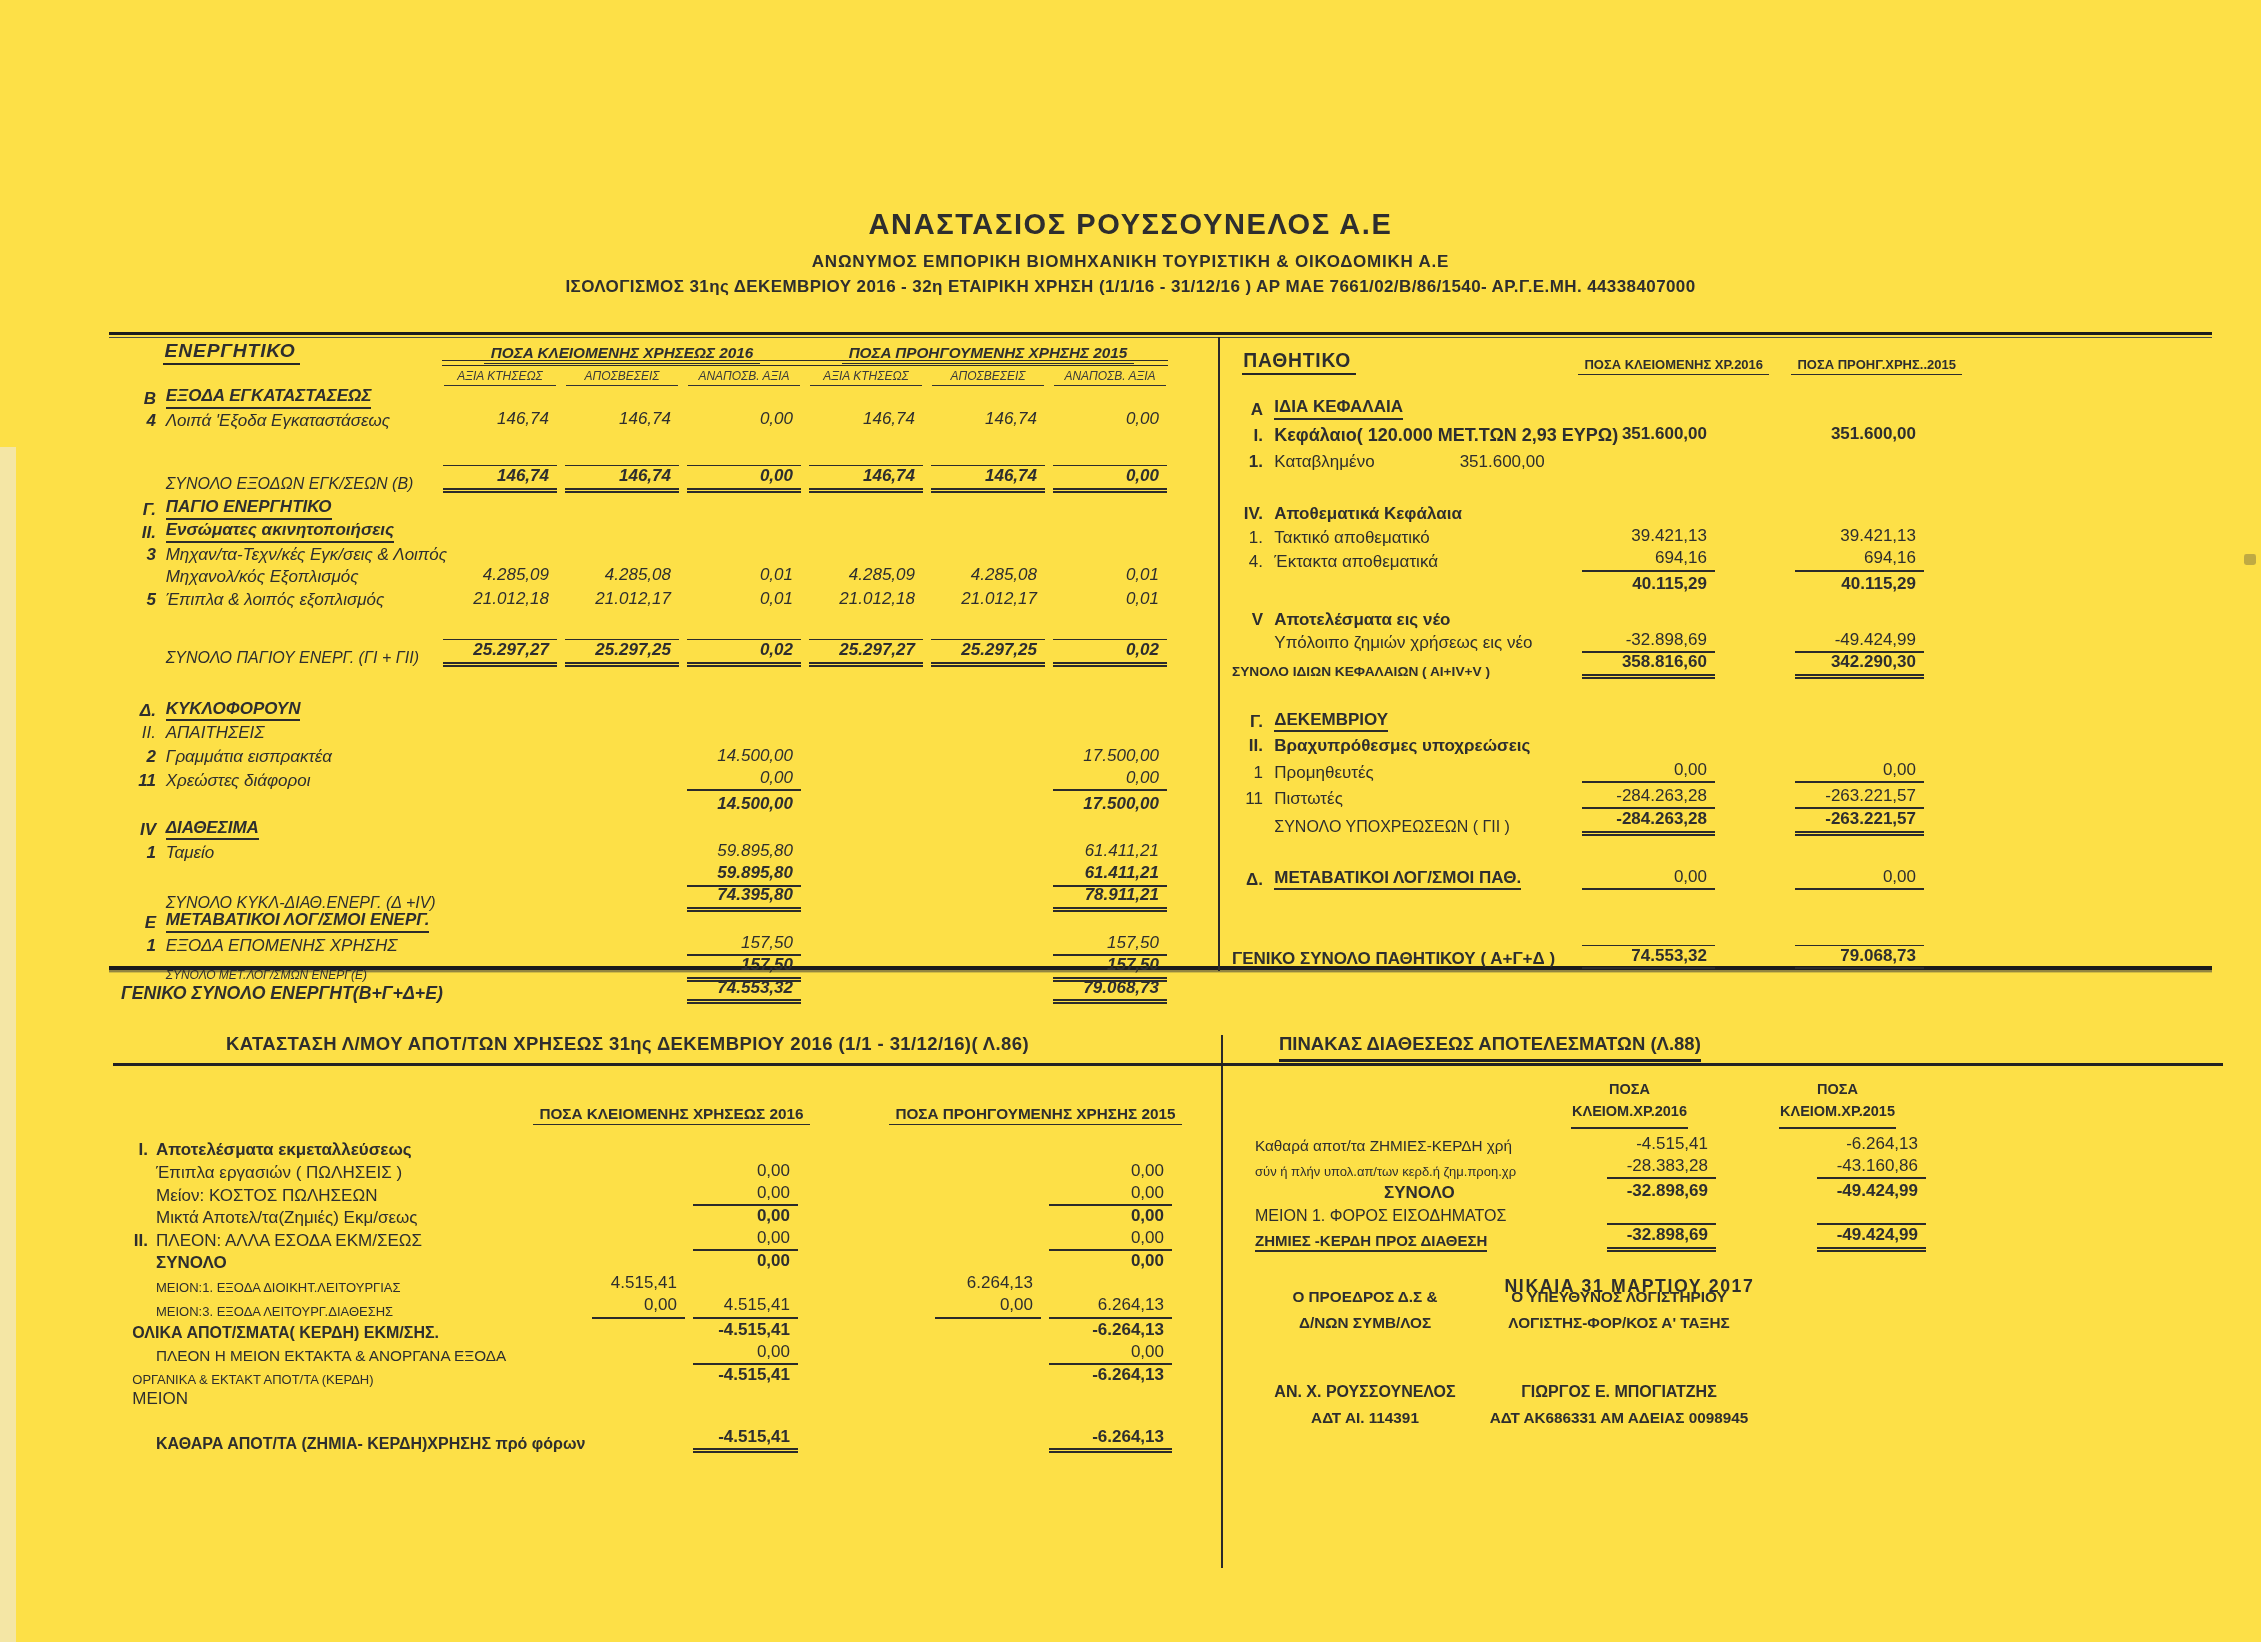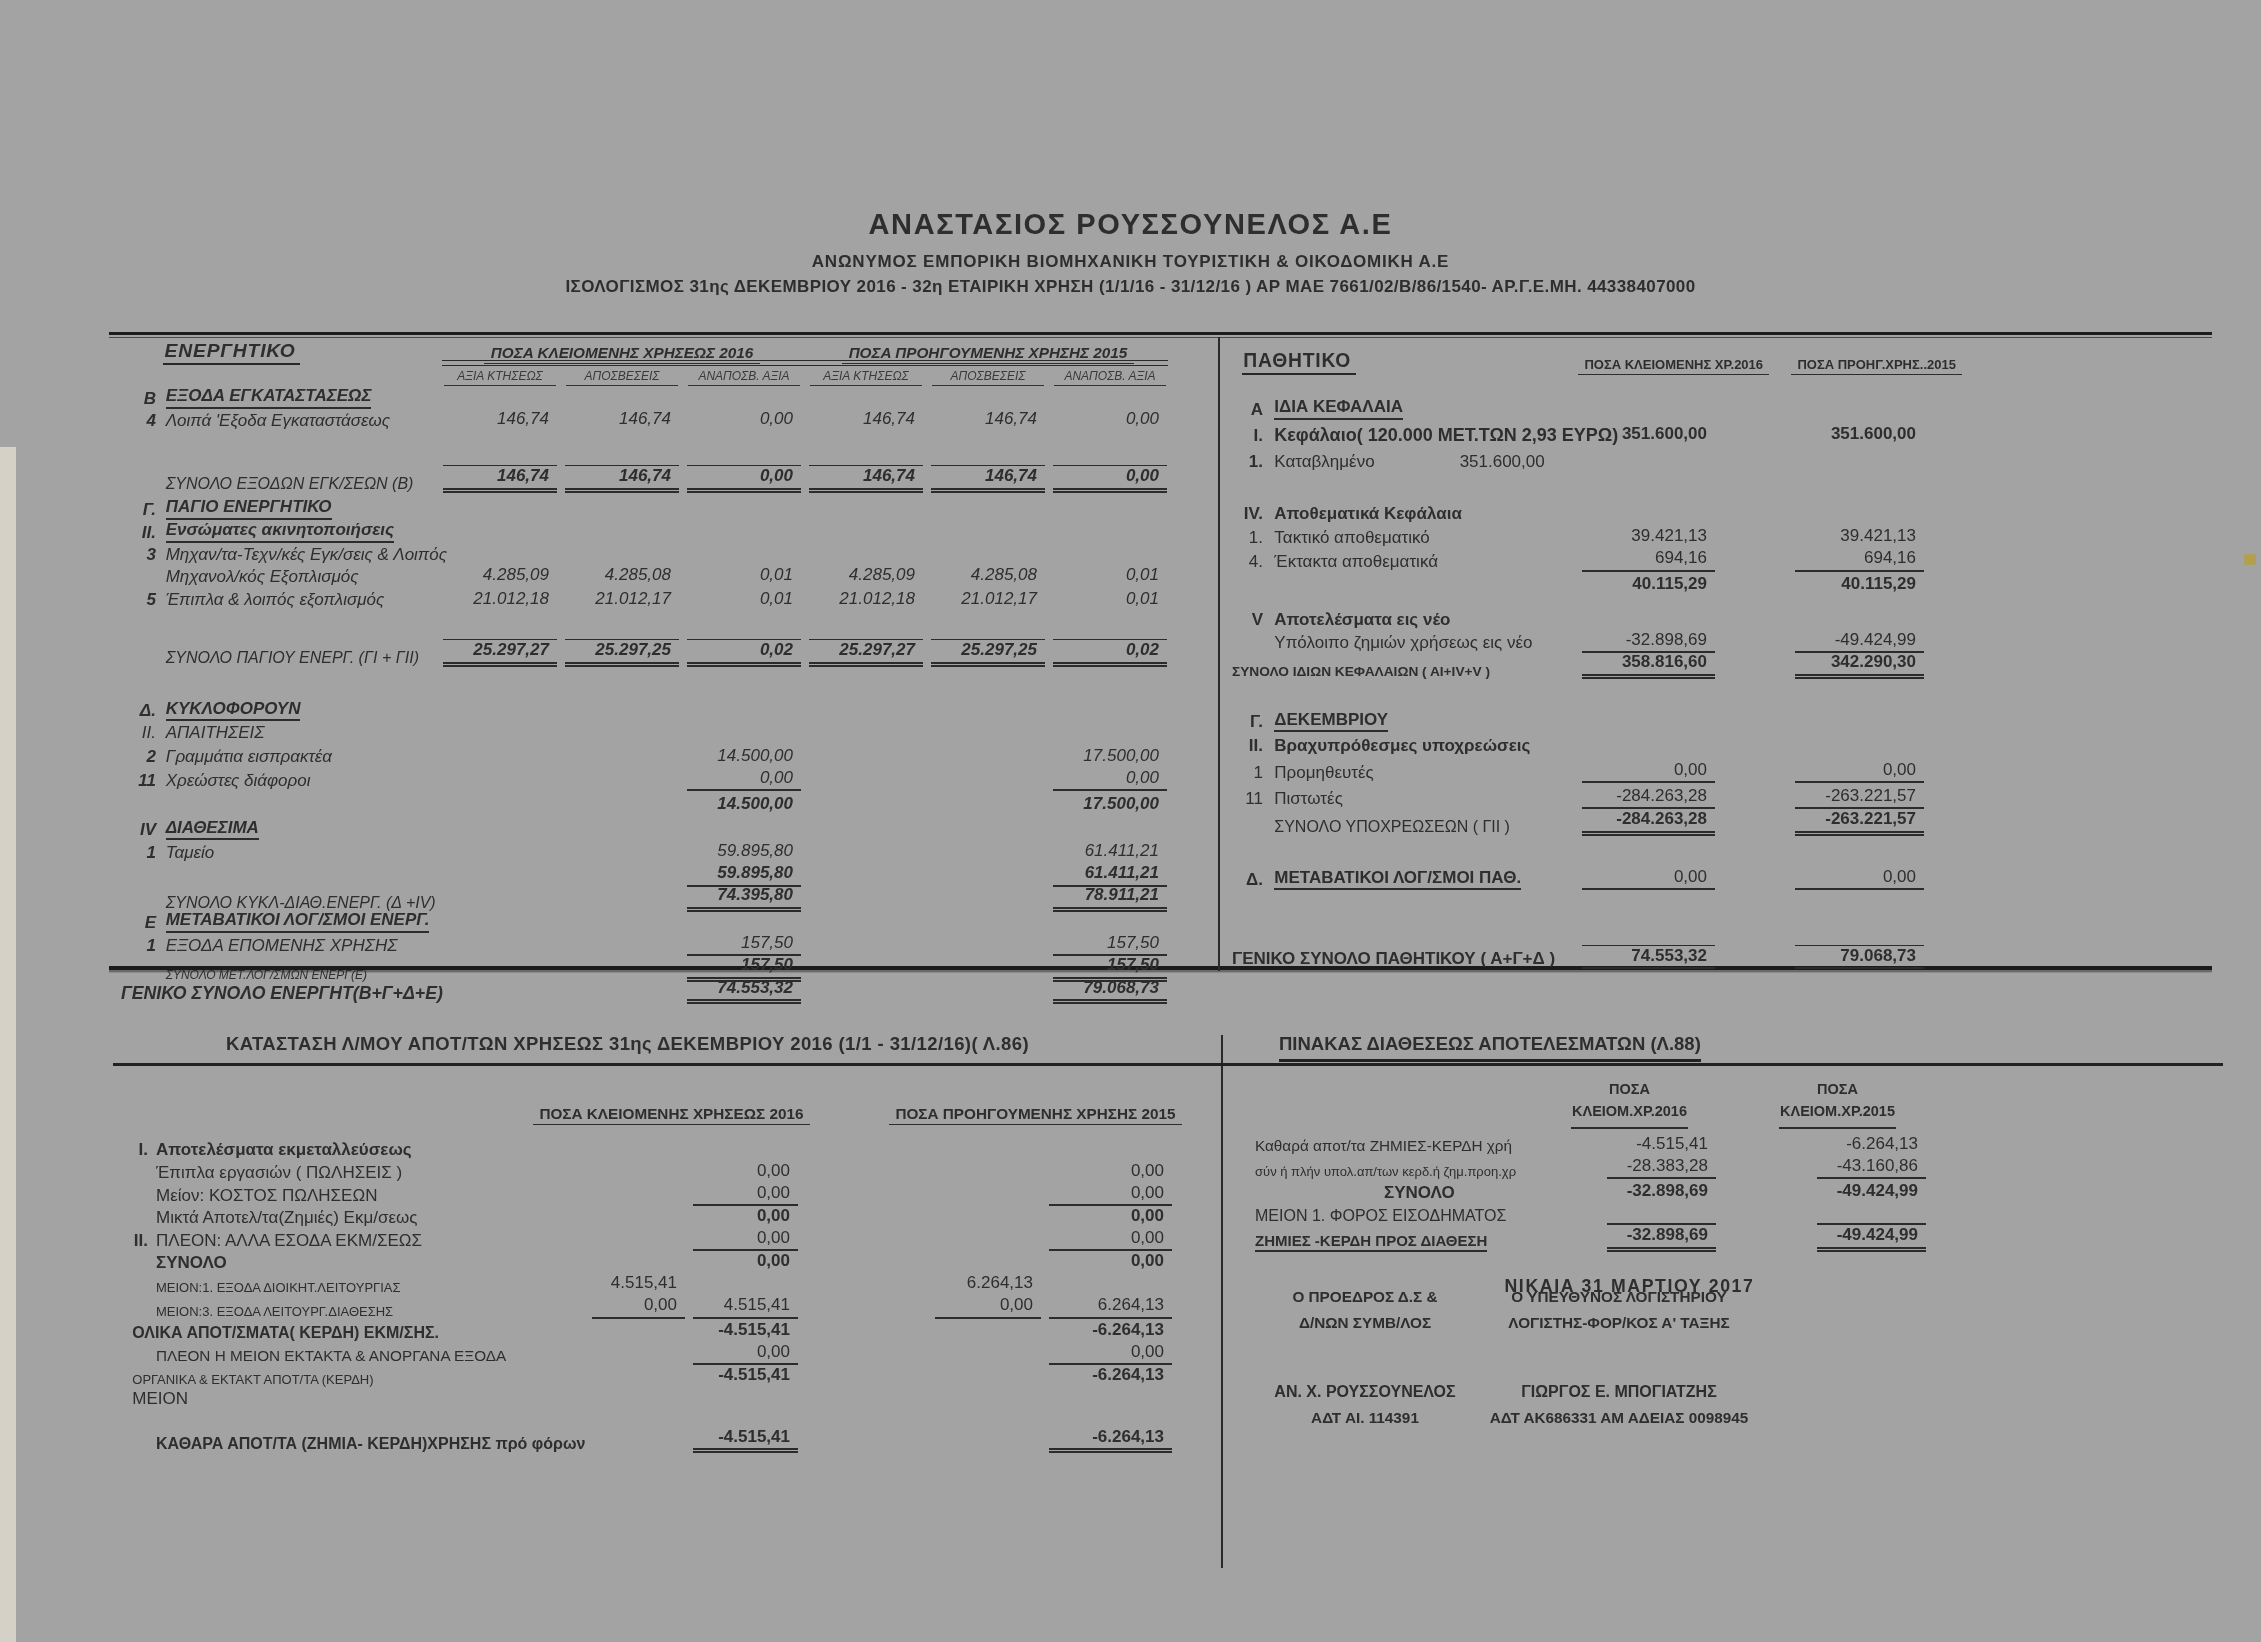--- a/index.html
+++ b/index.html
@@ -1,17 +1,17 @@
 <!DOCTYPE html>
 <html style="font-size:13px"><head>
 <meta charset="utf-8">
 <style>
   html,body{margin:0;padding:0;}
   body{width:2261px;height:1643px;background:#ffffff;font-family:"Liberation Sans",sans-serif;color:#2e2e2e;position:relative;overflow:hidden;}
-  .paper{position:absolute;inset:0;background:#a3a3a3;}
+  .paper{position:absolute;inset:0;background:#fde047;}
   .edge-strip{position:absolute;left:0;top:447px;width:16px;height:1196px;background:#f0ead9;opacity:.65;}
   .speck{position:absolute;left:2244px;top:554px;width:12px;height:11.3px;background:#b4a043;opacity:.85;border-radius:2.4px;}
 
   .hdr{position:absolute;left:0;top:208px;width:2261px;text-align:center;}
   .hdr .t1{font-size:29px;font-weight:bold;letter-spacing:1.6px;}
   .hdr .t2{font-size:17px;font-weight:bold;margin-top:11.3px;letter-spacing:0.8px;}
   .hdr .t3{font-size:17px;font-weight:bold;margin-top:4.8px;letter-spacing:0.4px;}
 
   .rule-top{position:absolute;left:109px;top:332px;width:2103px;height:2.4px;border-top:3.2px solid #1d1d1d;border-bottom:0.8px solid #4a4a4a;}
   .rule-mid{position:absolute;left:109px;top:966px;width:2103px;height:4px;background:#1b1b1b;box-shadow:0 2.4px 0 rgba(60,60,60,.55);}

